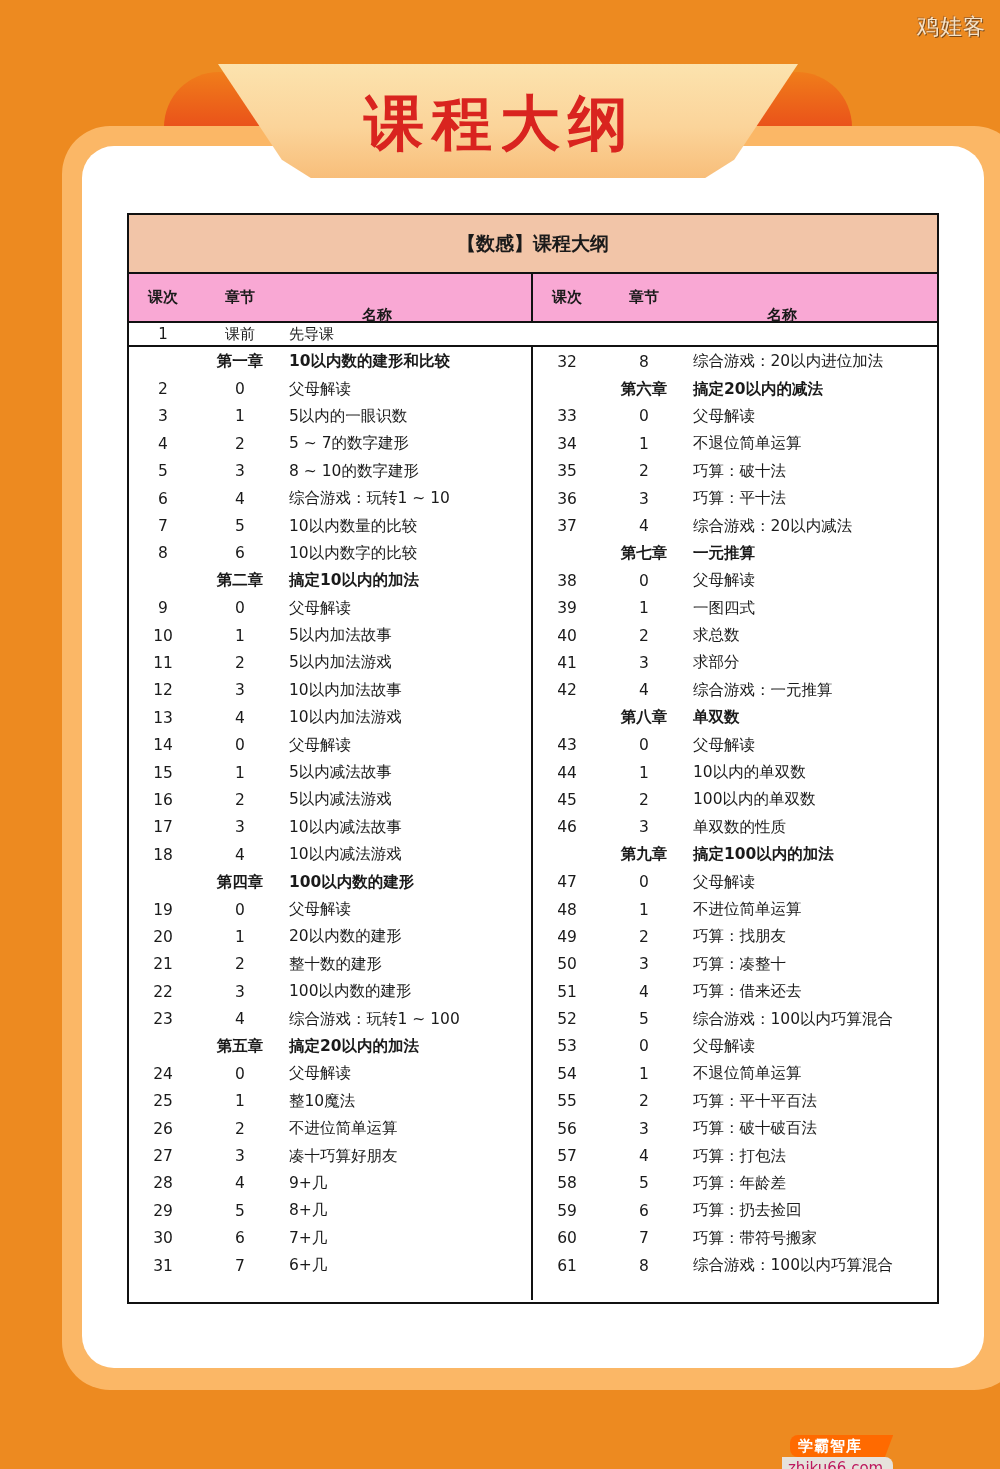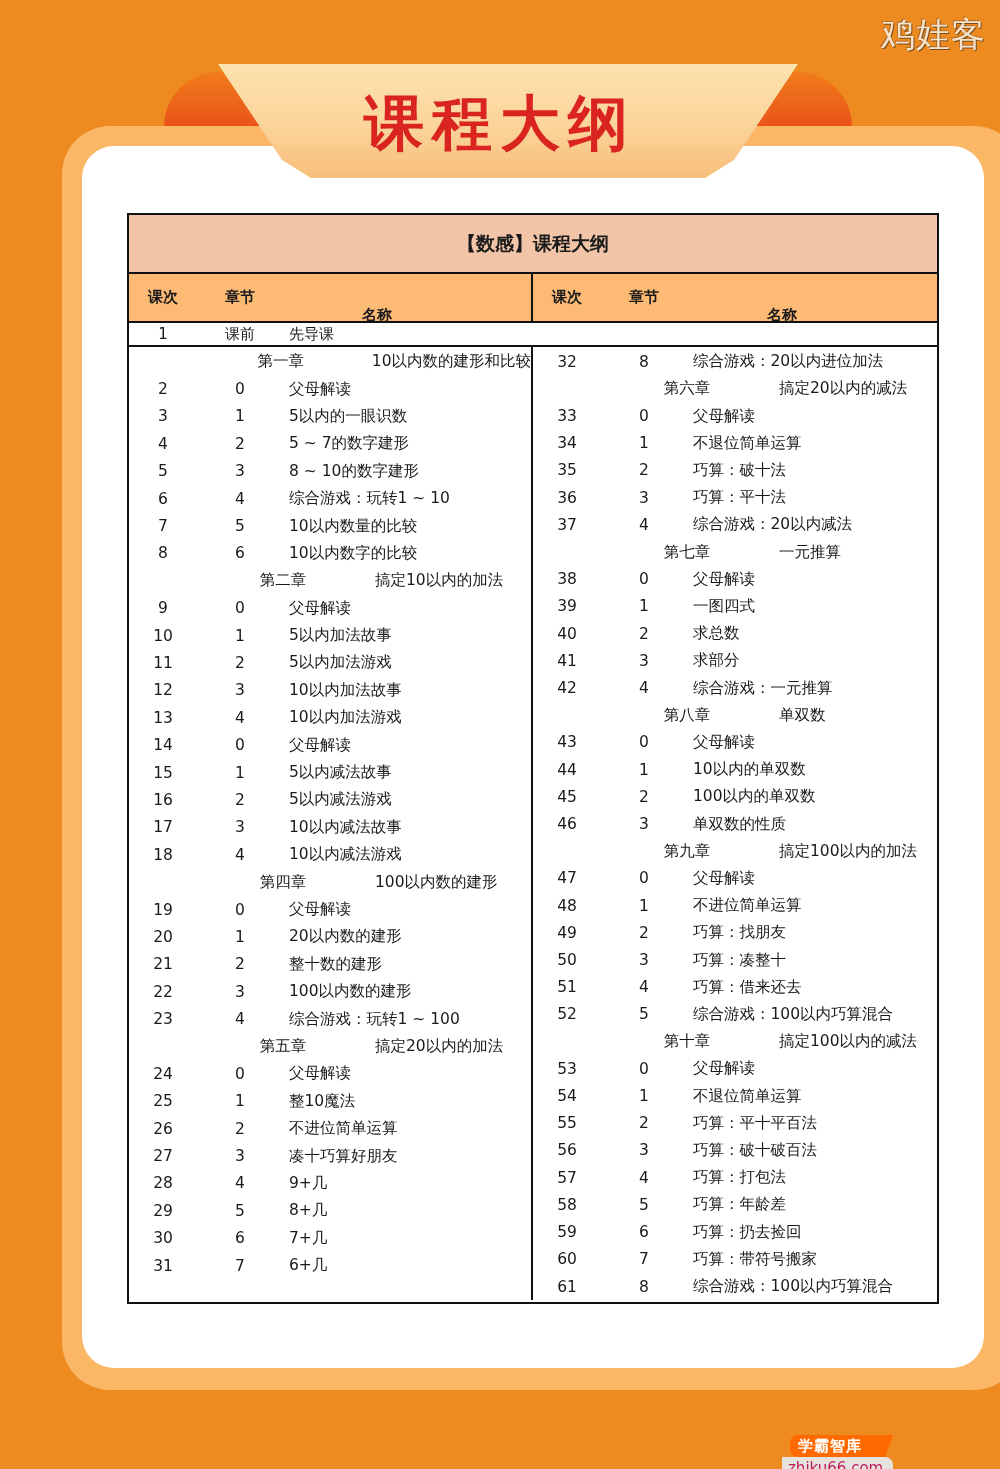--- a/index.html
+++ b/index.html
@@ -6,21 +6,21 @@
   html, body { width: 1000px; height: 1469px; overflow: hidden; }
   body {
     background: #ED8A20;
     font-family: "DejaVu Sans", "Liberation Sans", sans-serif;
     position: relative;
     color: #1a1a1a;
   }
   .watermark-top {
     position: absolute; right: 14px; top: 12px;
     font-family: "DejaVu Serif", serif;
-    font-size: 34px; color: #F6E3C8; letter-spacing: 1px;
+    font-size: 22px; color: #F6E3C8; letter-spacing: 1px;
     text-shadow: 1px 1px 0 #7a4a1a, -1px -1px 0 #b06a2a;
   }
   .side-tab {
     position: absolute; top: 72px; width: 110px; height: 70px;
     border-radius: 60px 60px 0 0;
     background: linear-gradient(180deg, #F07D1A 0%, #E8461A 100%);
   }
   .side-tab.left { left: 164px; }
   .side-tab.right { left: 742px; }
   .card-outer {
@@ -45,21 +45,21 @@
   .table-wrap {
     position: absolute; left: 127px; top: 213px; width: 812px; height: 1091px;
     border: 2px solid #111; background: #fff;
   }
   .title-row {
     height: 59px; background: #F2C5A8; border-bottom: 2px solid #111;
     display: flex; align-items: center; justify-content: center;
     font-weight: bold; font-size: 19px;
   }
   .header-row {
-    height: 49px; background: #fdba74; border-bottom: 2px solid #111;
+    height: 49px; background: #f9a8d4; border-bottom: 2px solid #111;
     display: flex;
   }
   .half { width: 50%; display: flex; align-items: center; position: relative; }
   .half.left { border-right: 2px solid #111; }
   .hcell { font-weight: bold; font-size: 15px; }
   .col-no { width: 68px; text-align: center; }
   .col-ch { width: 86px; text-align: center; }
   .col-name { flex: 1; text-align: left; padding-left: 6px; }
   .header-row .col-name { text-align: center; padding-left: 0; padding-right: 60px; margin-top: 36px; }
   .first-row {
@@ -67,21 +67,21 @@
     font-size: 15px;
   }
   .body {
     display: flex; height: 953px;
   }
   .body .half { flex-direction: column; align-items: stretch; padding-top: 1px; }
   .row {
     height: 27.4px; display: flex; align-items: center; font-size: 15.5px;
     white-space: nowrap;
   }
-  .row.chapter { font-weight: normal; gap: 43px; }
+  .row.chapter { font-weight: bold; }
   .watermark-bottom {
     position: absolute; left: 790px; top: 1435px; height: 22px; display: flex;
     font-size: 15px; line-height: 22px; flex-direction: column;
   }
   .wm-a {
     background: #FF6A00; color: #fff; padding: 0 10px 0 8px; border-radius: 8px 0 0 8px;
     font-weight: bold; letter-spacing: 1px;
     clip-path: polygon(0 0, 100% 0, 92% 100%, 0 100%);
     padding-right: 16px;
   }
@@ -416,25 +416,20 @@
         <div class="row">
           <span class="col-no">51</span>
           <span class="col-ch">4</span>
           <span class="col-name">巧算：借来还去</span>
         </div>
         <div class="row">
           <span class="col-no">52</span>
           <span class="col-ch">5</span>
           <span class="col-name">综合游戏：100以内巧算混合</span>
         </div>
-        <div class="row chapter">
-          <span class="col-no"></span>
-          <span class="col-ch">第十章</span>
-          <span class="col-name">搞定100以内的减法</span>
-        </div>
         <div class="row">
           <span class="col-no">53</span>
           <span class="col-ch">0</span>
           <span class="col-name">父母解读</span>
         </div>
         <div class="row">
           <span class="col-no">54</span>
           <span class="col-ch">1</span>
           <span class="col-name">不退位简单运算</span>
         </div>

